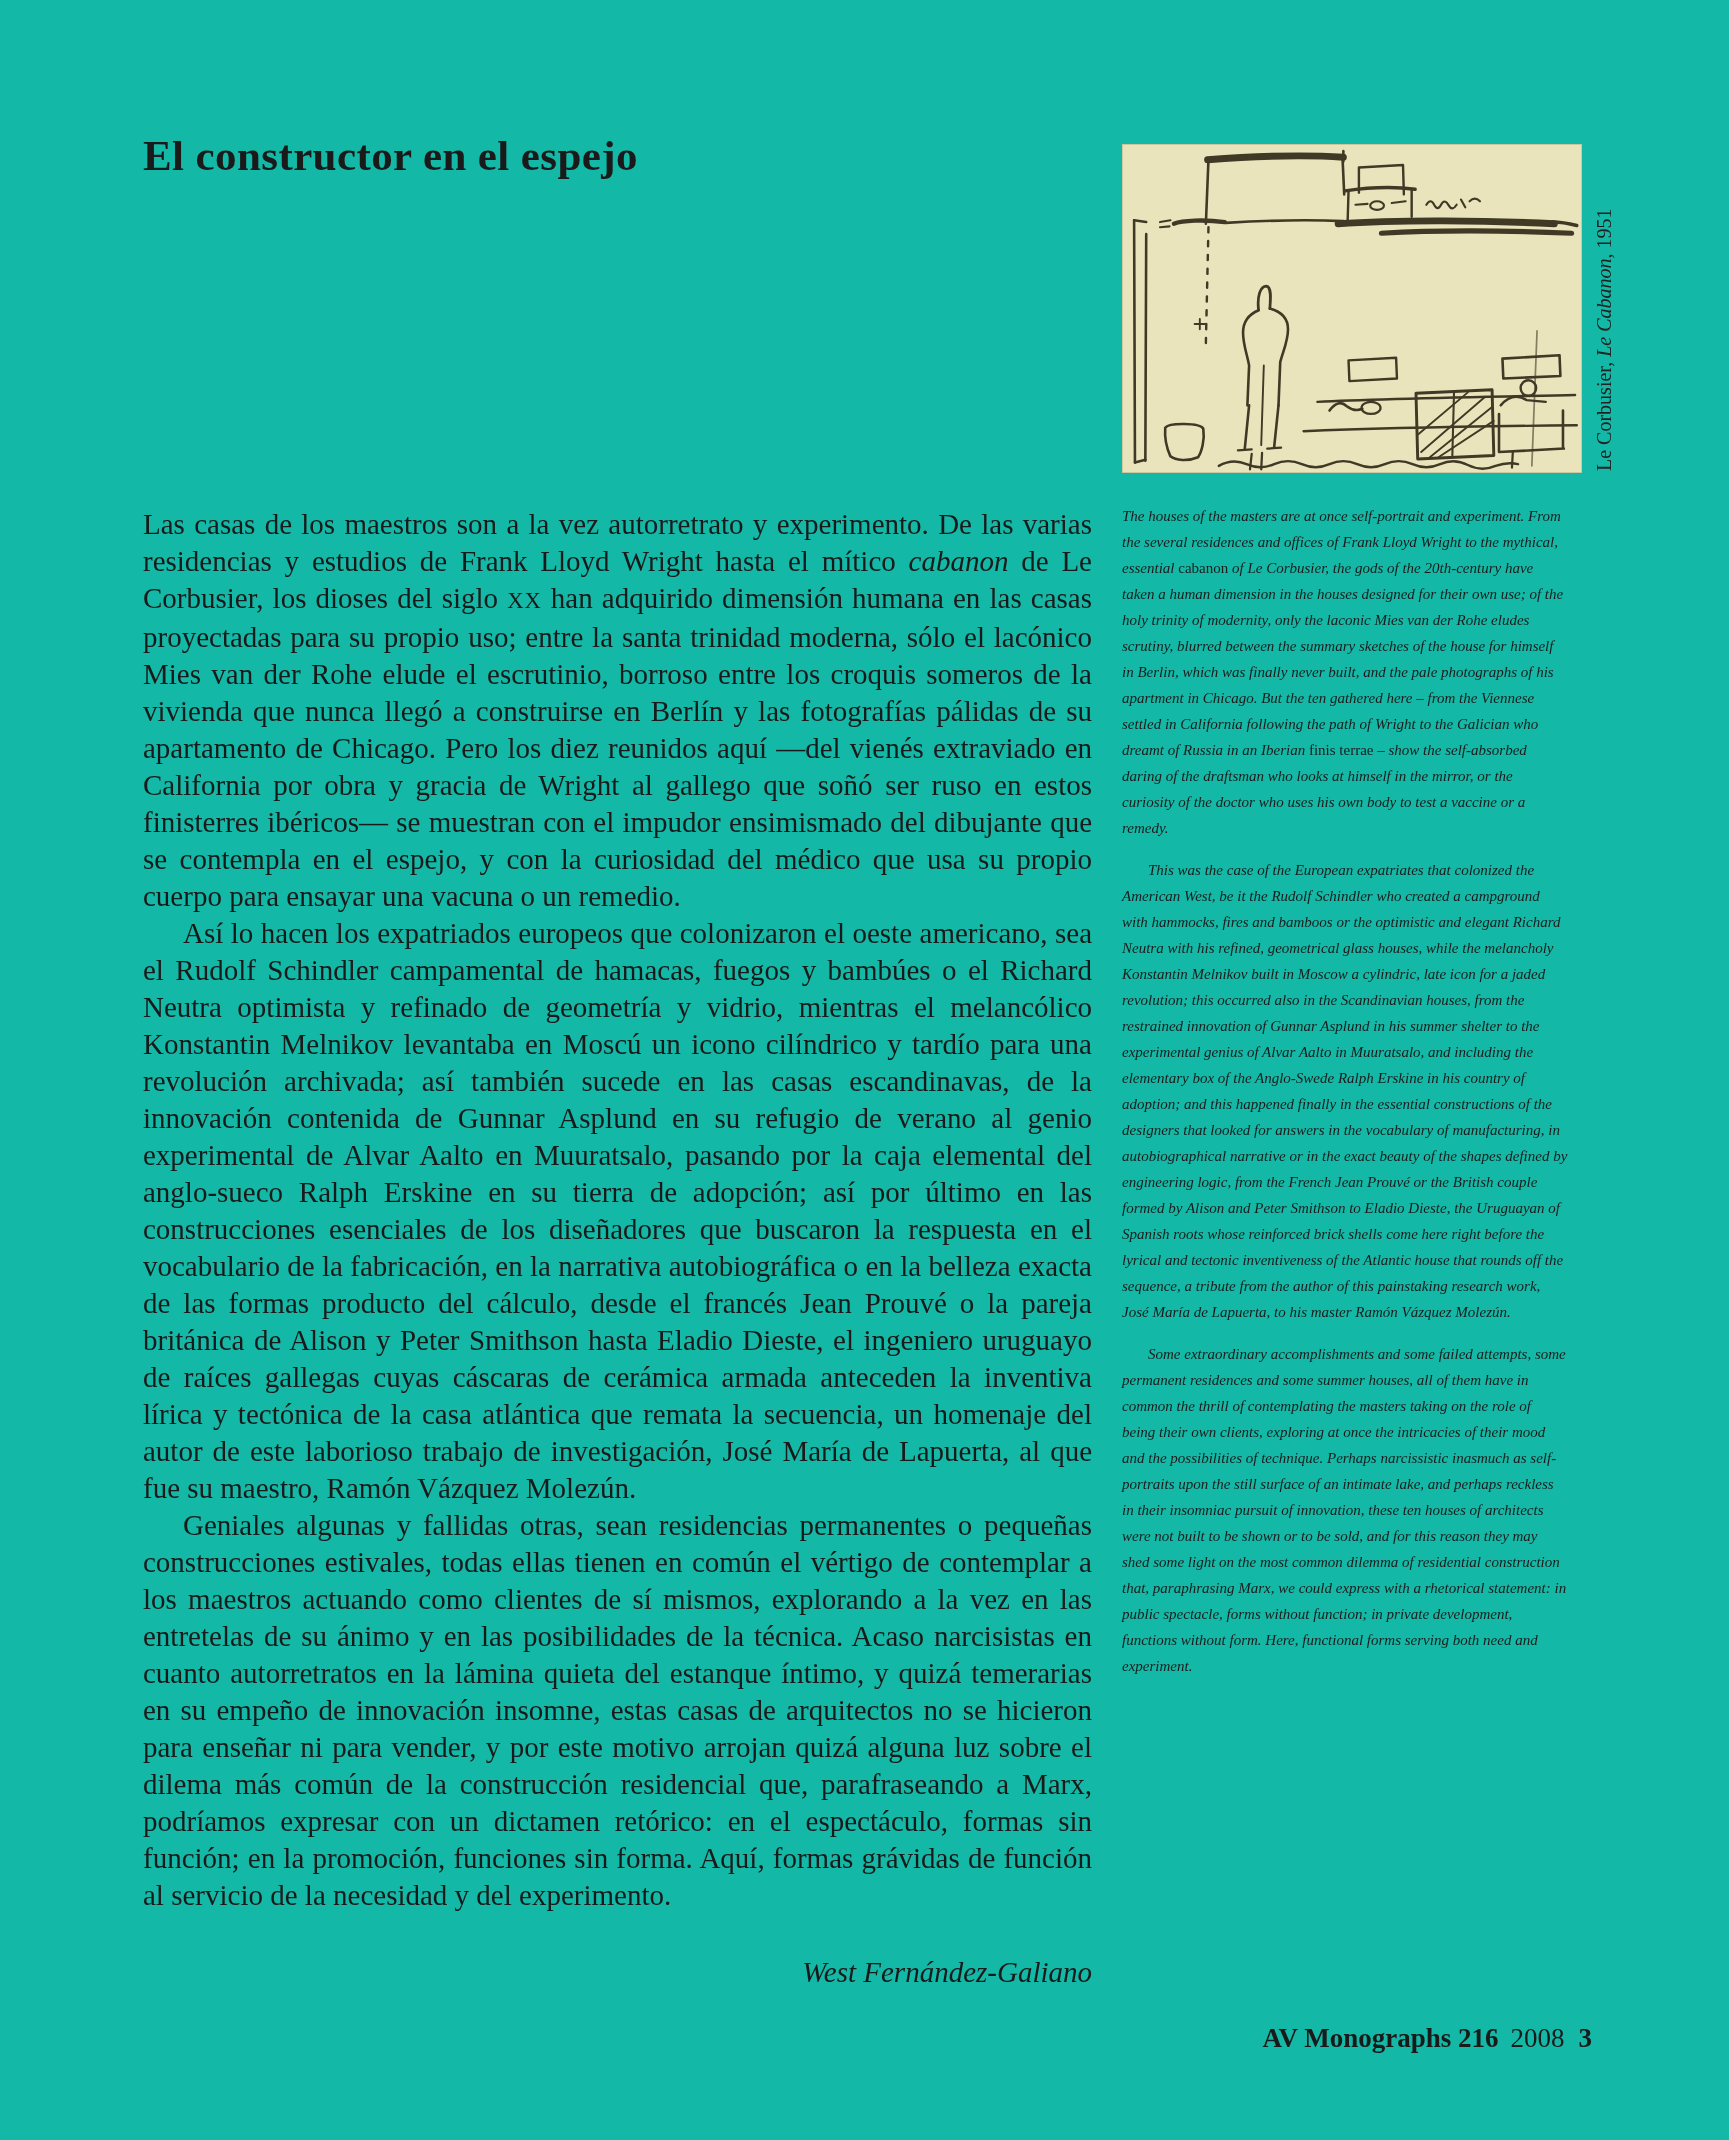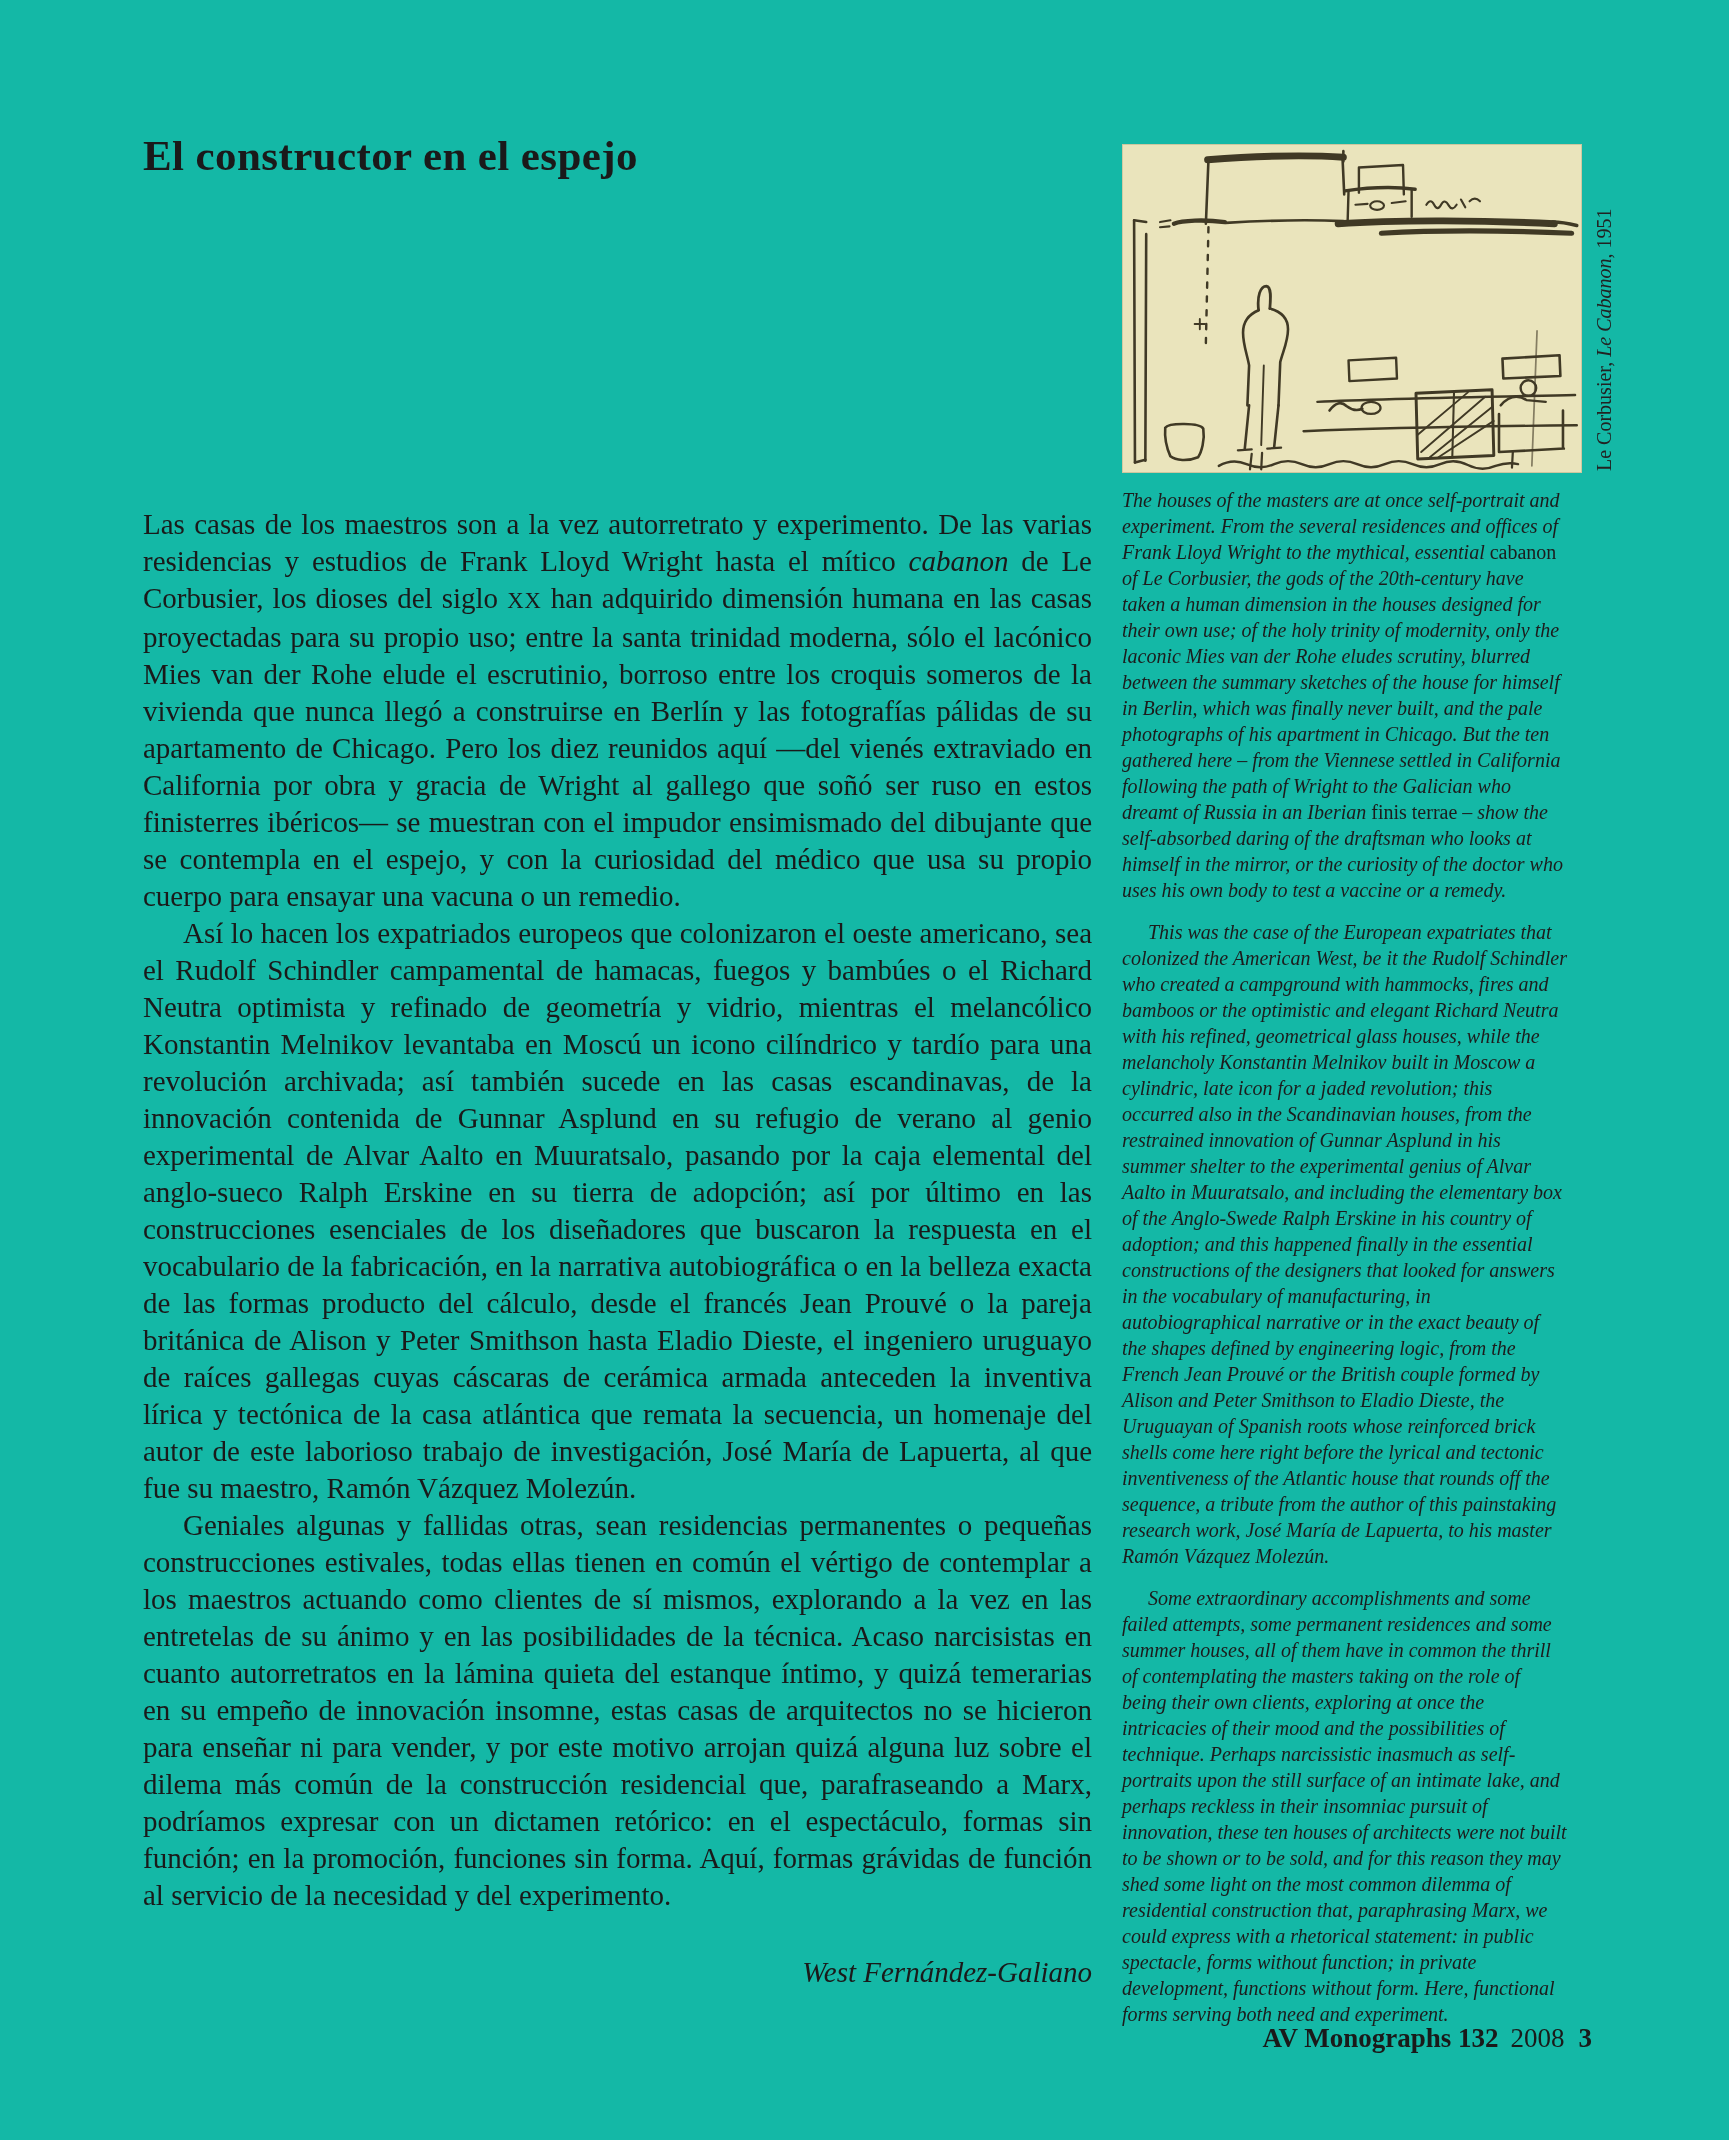--- a/index.html
+++ b/index.html
@@ -10,21 +10,21 @@
 
   
   .col-es{position:absolute;left:143px;top:506px;width:949px;font-size:29px;line-height:37px;text-align:justify;}
   .col-es p{margin:0;}
   .col-es p + p{text-indent:40px;}
   .col-es .seg-italic{font-style:italic;}
   .seg-sc{font-size:0.78em;letter-spacing:0.9px;}
   .signature{text-align:right;font-style:italic;margin-top:40px !important;text-indent:0 !important;}
 
   
-  .col-en{position:absolute;left:1122px;top:487px;width:446px;font-size:20px;line-height:26px;font-style:italic;text-align:left;color:#1c1c1c;}
+  .col-en{position:absolute;left:1122px;top:503px;width:446px;font-size:15px;line-height:26px;font-style:italic;text-align:left;color:#1c1c1c;}
   .col-en p{margin:0;}
   .col-en p + p{text-indent:26px;margin-top:16px;}
   .col-en .seg-roman{font-style:normal;}
 
   
   .artwork{position:absolute;left:1122px;top:144px;width:460px;height:329px;margin:0;box-shadow:0 0 0 0.9px rgba(120,110,70,0.25) inset;}
   .artwork svg{display:block;width:100%;height:100%;}
   .artwork-caption{position:absolute;left:1593px;top:471px;transform-origin:0 0;transform:rotate(-90deg);white-space:nowrap;font-size:20px;line-height:22.5px;color:#222;}
   .artwork-caption .seg-italic{font-style:italic;}
 
@@ -116,17 +116,17 @@
     <p class="signature">West Fernández-Galiano</p>
   </main>
 
   <aside class="col-en">
     <p><span>The houses of the masters are at once self-portrait and experiment. From the several residences and offices of Frank Lloyd Wright to the mythical, essential </span><span class="seg-roman">cabanon</span><span> of Le Corbusier, the gods of the 20th-century have taken a human dimension in the houses designed for their own use; of the holy trinity of modernity, only the laconic Mies van der Rohe eludes scrutiny, blurred between the summary sketches of the house for himself in Berlin, which was finally never built, and the pale photographs of his apartment in Chicago. But the ten gathered here – from the Viennese settled in California following the path of Wright to the Galician who dreamt of Russia in an Iberian </span><span class="seg-roman">finis terrae</span><span> – show the self-absorbed daring of the draftsman who looks at himself in the mirror, or the curiosity of the doctor who uses his own body to test a vaccine or a remedy.</span></p>
     <p><span>This was the case of the European expatriates that colonized the American West, be it the Rudolf Schindler who created a campground with hammocks, fires and bamboos or the optimistic and elegant Richard Neutra with his refined, geometrical glass houses, while the melancholy Konstantin Melnikov built in Moscow a cylindric, late icon for a jaded revolution; this occurred also in the Scandinavian houses, from the restrained innovation of Gunnar Asplund in his summer shelter to the experimental genius of Alvar Aalto in Muuratsalo, and including the elementary box of the Anglo-Swede Ralph Erskine in his country of adoption; and this happened finally in the essential constructions of the designers that looked for answers in the vocabulary of manufacturing, in autobiographical narrative or in the exact beauty of the shapes defined by engineering logic, from the French Jean Prouvé or the British couple formed by Alison and Peter Smithson to Eladio Dieste, the Uruguayan of Spanish roots whose reinforced brick shells come here right before the lyrical and tectonic inventiveness of the Atlantic house that rounds off the sequence, a tribute from the author of this painstaking research work, José María de Lapuerta, to his master Ramón Vázquez Molezún.</span></p>
     <p><span>Some extraordinary accomplishments and some failed attempts, some permanent residences and some summer houses, all of them have in common the thrill of contemplating the masters taking on the role of being their own clients, exploring at once the intricacies of their mood and the possibilities of technique. Perhaps narcissistic inasmuch as self-portraits upon the still surface of an intimate lake, and perhaps reckless in their insomniac pursuit of innovation, these ten houses of architects were not built to be shown or to be sold, and for this reason they may shed some light on the most common dilemma of residential construction that, paraphrasing Marx, we could express with a rhetorical statement: in public spectacle, forms without function; in private development, functions without form. Here, functional forms serving both need and experiment.</span></p>
   </aside>
 
   <footer class="footer">
-    <span class="f-bold">AV Monographs 132</span><span class="f-year">2008</span><span class="f-bold f-page">3</span>
+    <span class="f-bold">AV Monographs 216</span><span class="f-year">2008</span><span class="f-bold f-page">3</span>
   </footer>
 
 </div>
 
 
 </body></html>

